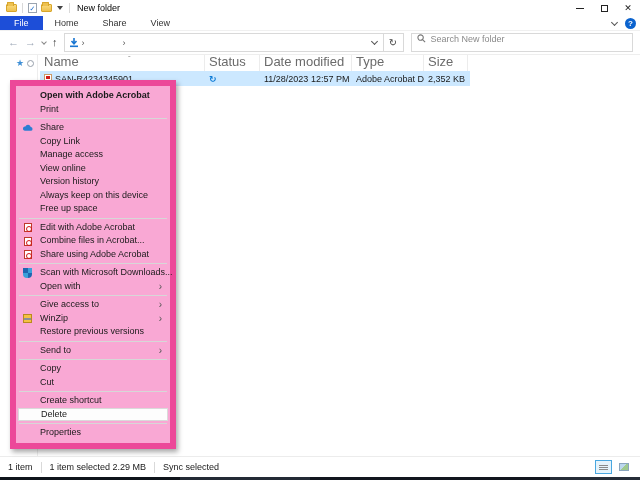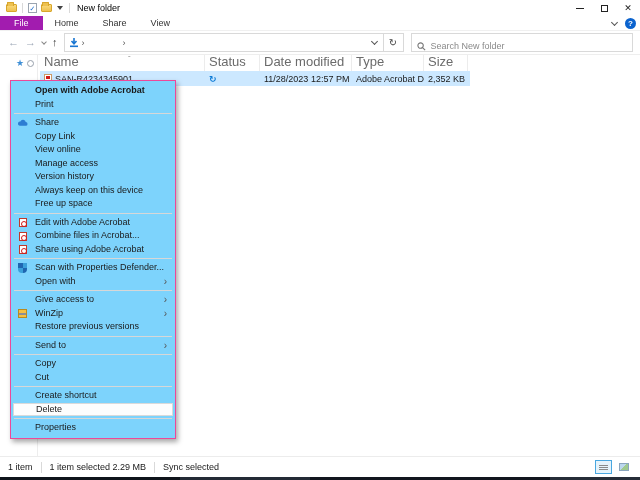--- a/index.html
+++ b/index.html
@@ -16,58 +16,58 @@
   .win-title { margin-left:4px; font-size:9px; color:#000; }
   .win-controls { position:absolute; right:0; top:0; height:16px; display:flex; }
   .wc { width:24px; height:16px; display:flex; align-items:center; justify-content:center; }
   .wc-min { width:8px; height:1px; background:#222; }
   .wc-max { width:7px; height:7px; border:1px solid #222; }
   .wc-close { font-size:9px; color:#222; line-height:1; }
 
   
   .tabrow { position:absolute; top:16px; left:0; right:0; height:15px; background:#fff; display:flex; align-items:stretch; border-bottom:1px solid #f0f0f0; }
   .tab { padding:0 12px; display:flex; align-items:center; font-size:9px; color:#333; }
-  .tab-file { background:#a21caf; color:#fff; padding:0 14px; }
+  .tab-file { background:#1d4ed8; color:#fff; padding:0 14px; }
   .tabrow-right { position:absolute; right:4px; top:0; height:15px; display:flex; align-items:center; gap:8px; }
   .chev-dn { width:5px; height:5px; border-right:1px solid #555; border-bottom:1px solid #555; transform:rotate(45deg); margin-top:-2px; }
   .help-btn { width:11px; height:11px; border-radius:50%; background:#0b63ce; color:#fff; font-size:8px; font-weight:bold; text-align:center; line-height:11px; }
 
   
   .toolbar { position:absolute; top:31px; left:0; right:0; height:24px; background:#fff; border-bottom:1px solid #eee; display:flex; align-items:center; }
   .nav-arrows { display:flex; align-items:center; gap:6px; padding:0 6px 0 8px; }
   .arrow { font-size:11px; color:#9aa5b5; line-height:1; }
   .arrow.up { color:#3b3b3b; }
   .tiny-chev { width:4px; height:4px; border-right:1px solid #888; border-bottom:1px solid #888; transform:rotate(45deg); margin-top:-2px; }
   .addressbox { display:flex; align-items:center; height:19px; width:340px; border:1px solid #d9d9d9; background:#fff; }
   .addr-path { display:flex; align-items:center; gap:3px; padding:0 4px; flex:1; }
   .crumb { color:#1a1a1a;margin-top:36px; }
   .crumb-sep { color:#555; font-size:9px; }
   .addr-chev-btn { width:16px; height:100%; display:flex; align-items:center; justify-content:center; }
   .addr-refresh { width:20px; height:100%; border-left:1px solid #d9d9d9; display:flex; align-items:center; justify-content:center; color:#444; font-size:10px; }
-  .searchbox { display:flex; align-items:flex-end; height:19px; flex:1; margin:0 7px 0 7px; border:1px solid #d9d9d9; background:#fff; padding:0 5px; gap:5px; }
+  .searchbox { display:flex; align-items:flex-start; height:19px; flex:1; margin:0 7px 0 7px; border:1px solid #d9d9d9; background:#fff; padding:0 5px; gap:5px; }
   .searchbox input { border:none; outline:none; flex:1; font-size:9px; color:#333; background:transparent; }
   .searchbox input::placeholder { color:#8a8a8a; }
 
   
   .main { position:absolute; top:55px; left:0; right:0; bottom:24px; background:#fff; display:flex; }
   .navpane { width:38px; border-right:1px solid #ededed; padding-top:4px; display:flex; justify-content:flex-end; align-items:flex-start; gap:3px; padding-right:3px; }
   .qa-star { color:#3f8fd6; font-size:9px; line-height:9px; }
   .od-ring { width:7px; height:7px; border:1px solid #97a0ab; border-radius:50%; margin-top:1px; }
   .filelist { flex:1; position:relative; }
   .cols-header { display:flex; height:16px; align-items:center; position:relative; padding-left:2px; }
   .col-h { height:100%; display:flex; align-items:flex-end; padding:0 4px 2px 4px; color:#6b6b6b; border-right:1px solid #ececec; font-size:13px; }
   .sort-caret { position:absolute; top:-1px; left:90px; color:#888; font-size:8px; }
   .file-row { display:flex; height:15px; align-items:center; background:#cce8ff; width:430px; margin-left:2px; }
   .cell { padding:0 4px; white-space:nowrap; overflow:hidden; }
   .pdf-ico { position:relative; width:8px; height:10px; background:#fff; border:1px solid #c96; margin-right:3px; flex:none; }
   .pdf-ico::before { content:""; position:absolute; top:1px; left:1px; right:1px; height:3px; background:#d11a1a; }
   .sync-ico { color:#0d7bd6; font-weight:bold; font-size:9px; }
 
   
-  .ctxmenu { position:absolute; left:10px; top:80px; width:166px; background:#7dd3fc; border:1px solid #ec4899; box-shadow:2px 3px 5px rgba(0,0,0,.35); padding:3px 2px; z-index:10; }
+  .ctxmenu { position:absolute; left:10px; top:80px; width:166px; background:#f9a8d4; border:6px solid #ec4899; box-shadow:2px 3px 5px rgba(0,0,0,.35); padding:3px 2px; z-index:10; }
   .mi { position:relative; height:13.5px; line-height:13.5px; padding-left:22px; color:#1a1a1a; font-size:9px; white-space:nowrap; }
   .mi.bold { font-weight:bold; }
   .mi.hl { background:#fdfdfd; border:1px solid #dadada; line-height:11.5px; }
   .mi-ico { position:absolute; left:4px; top:2px; width:11px; height:10px; display:flex; align-items:center; justify-content:center; }
   .mi-sub { position:absolute; right:6px; top:0; color:#555; font-size:10px; }
   .msep { height:1px; background:#d7d7d7; margin:2px 1px; }
   .acro-ico { position:relative; width:8px; height:9px; background:#fff; border:1px solid #c0392b; }
   .acro-ico::after { content:""; position:absolute; left:1px; top:2px; width:4px; height:4px; border:1px solid #d11a1a; border-radius:50%; }
   .def-ico { width:9px; height:10px; display:grid; grid-template-columns:1fr 1fr; grid-template-rows:1fr 1fr; border-radius:0 0 4px 4px; overflow:hidden; }
   .def-ico i:nth-child(1){background:#1f66b0;} .def-ico i:nth-child(2){background:#3aa0da;}
@@ -196,22 +196,22 @@
     <div class="msep"></div>
     <div class="mi">
       <span class="mi-ico">
         <svg width="11" height="8" viewBox="0 0 12 8">
             <path d="M3 7 h6.5 a2 2 0 0 0 0-4 a3 3 0 0 0-5.8-.6 A2.3 2.3 0 0 0 3 7 Z" fill="#2d7dd2"></path>
           </svg>
       </span>
       <span>Share</span>
     </div>
     <div class="mi"><span>Copy Link</span></div>
+    <div class="mi"><span>Manage access</span></div>
     <div class="mi"><span>View online</span></div>
-    <div class="mi"><span>Manage access</span></div>
     <div class="mi"><span>Version history</span></div>
     <div class="mi"><span>Always keep on this device</span></div>
     <div class="mi"><span>Free up space</span></div>
     <div class="msep"></div>
     <div class="mi">
       <span class="mi-ico">
           <span class="acro-ico"></span>
         </span>
       <span>Edit with Adobe Acrobat</span>
     </div>
@@ -230,21 +230,21 @@
     <div class="msep"></div>
     <div class="mi">
       <span class="mi-ico">
           <span class="def-ico">
             <i></i>
             <i></i>
             <i></i>
             <i></i>
           </span>
         </span>
-      <span>Scan with Properties Defender...</span>
+      <span>Scan with Microsoft Downloads...</span>
     </div>
     <div class="mi">
       <span>Open with</span>
       <span class="mi-sub">›</span>
     </div>
     <div class="msep"></div>
     <div class="mi">
       <span>Give access to</span>
       <span class="mi-sub">›</span>
     </div>

